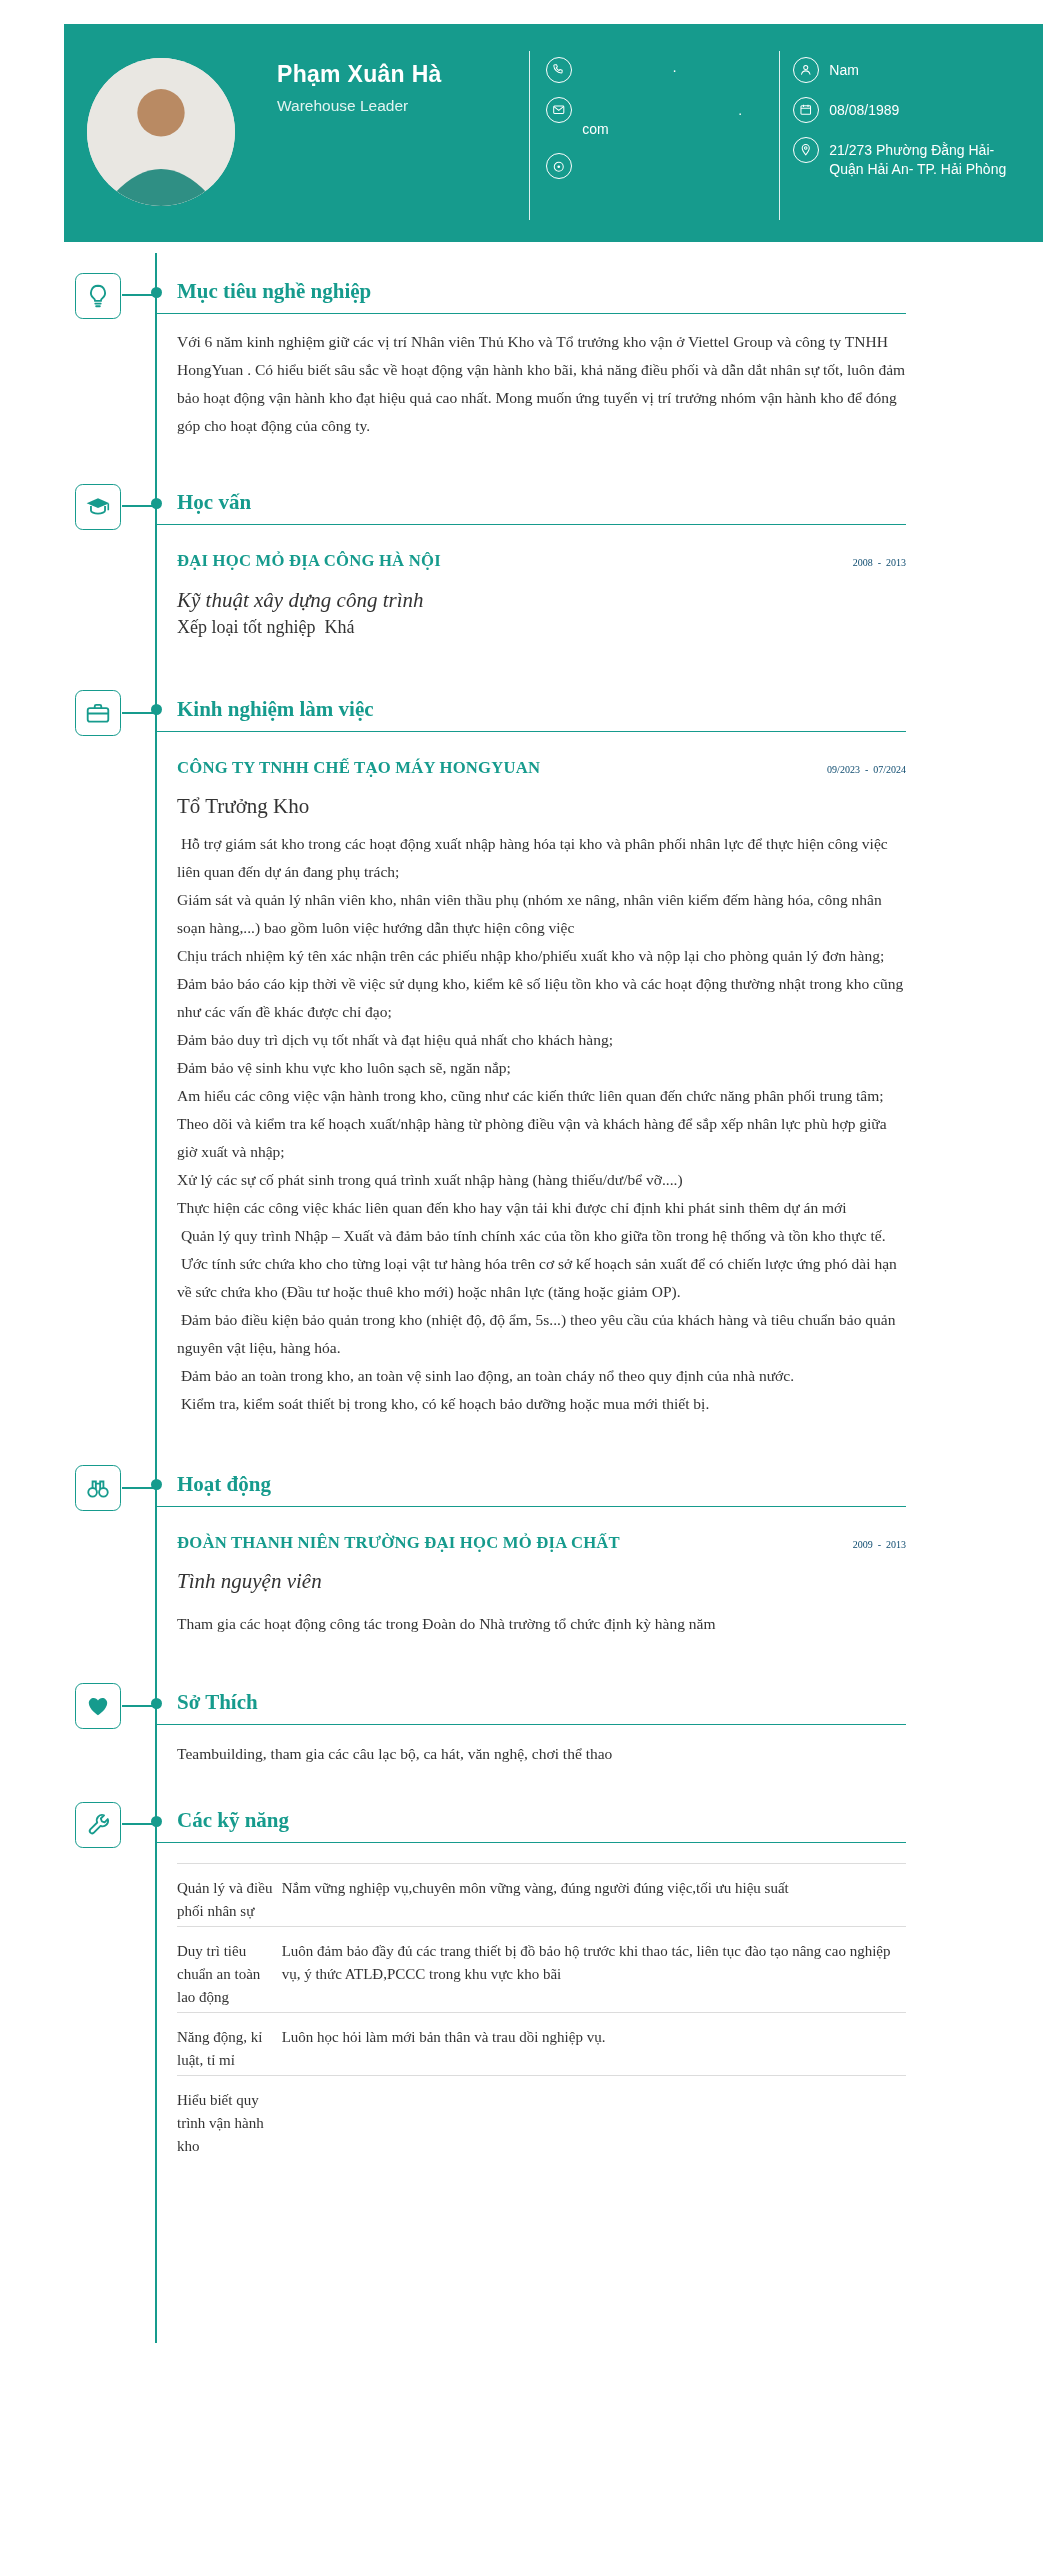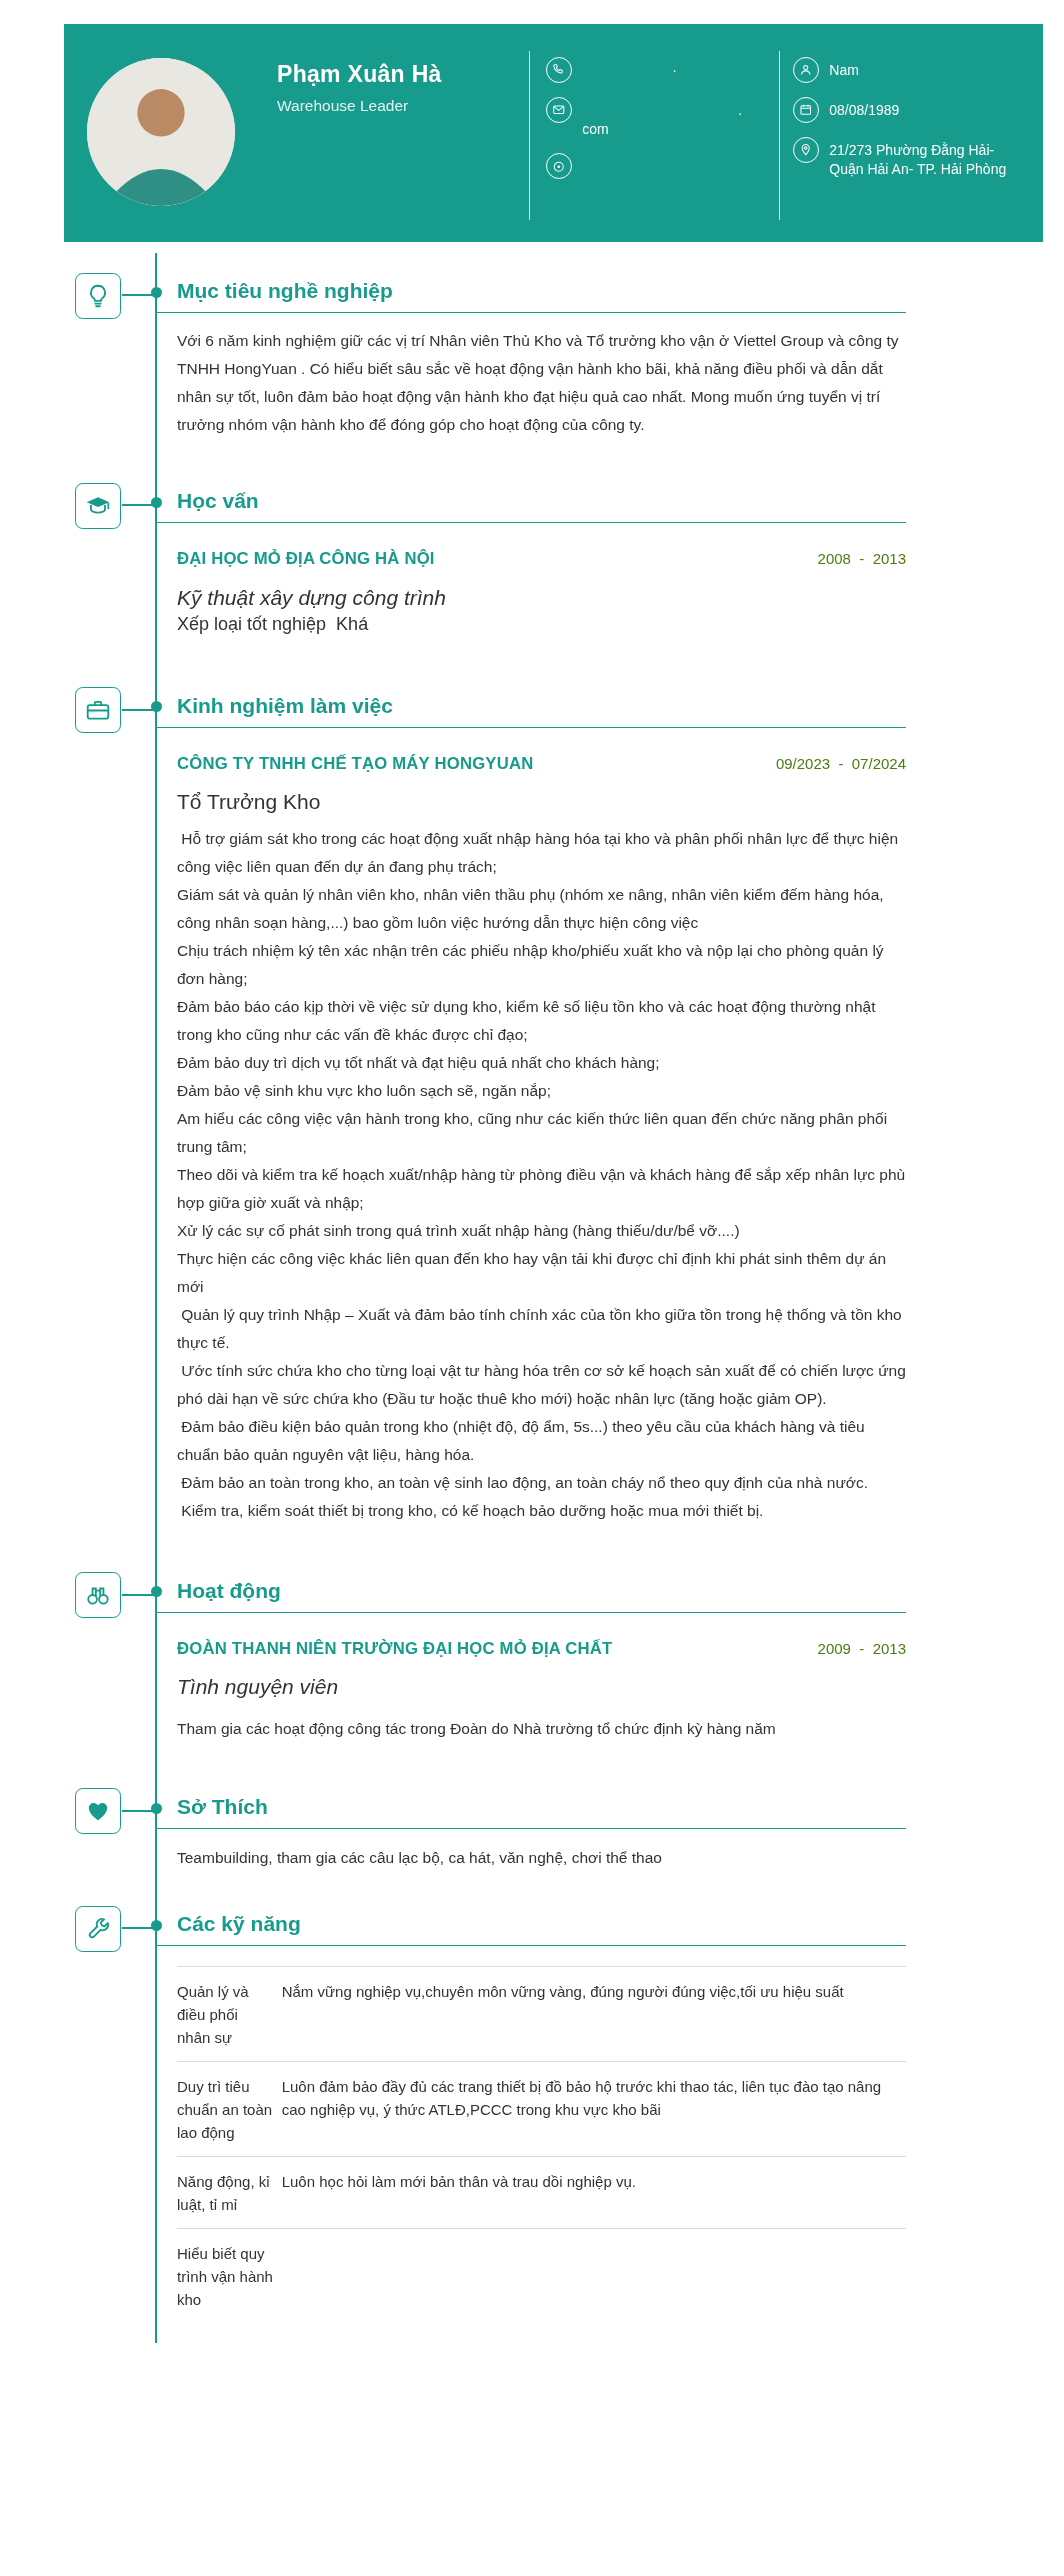--- a/index.html
+++ b/index.html
@@ -31,48 +31,48 @@
     flex:none; width:26px; height:26px; border:1.3px solid #fff; border-radius:50%;
     display:flex; align-items:center; justify-content:center;
   }
   .cicon svg { width:13.5px; height:13.5px; }
   .cval { padding-top:3.9px; min-height:22px; }
   .phoneval { padding-left:90px; }
   .emaildot { display:block; padding-left:156px; }
   
   .timeline { position:absolute; left:155px; top:253px; width:1.9px; height:2090px; background:#169b8d; }
   
-  .content { position:absolute; left:0; top:242px; width:927px; }
+  .content { position:absolute; left:0; top:242px; width:927px;font-family:Liberation Serif, serif; }
   .sec { position:relative; margin:0 21px 0 177px; }
   .iconbox {
     position:absolute; left:-102px; top:-6.4px; width:46px; height:46px;
     border:1.9px solid #169b8d; border-radius:7.7px; background:#fff;
     display:flex; align-items:center; justify-content:center; z-index:2;
   }
   .iconbox svg { width:26px; height:26px; }
   .conn { position:absolute; left:-55px; top:15px; width:33px; height:1.9px; background:#169b8d; }
   .sechead {
     position:relative; font-size:21px; font-weight:bold; color:#169b8d;
     margin-left:-21px; padding-left:21px; padding-bottom:9px;
     border-bottom:1.9px solid #169b8d;
   }
   .hdot { position:absolute; left:-5.2px; top:7.7px; width:11px; height:11px; border-radius:50%; background:#169b8d; }
   .para { margin-top:14px; font-size:15.5px; line-height:28px; white-space:pre-wrap; }
   .rowline { display:flex; justify-content:space-between; align-items:baseline; margin-top:26px; }
   .orgname { color:#169b8d; font-weight:bold; font-size:16.7px; letter-spacing:0.2px; }
-  .period  { color:#4d7c0f; font-size:15px; white-space:pre; }
+  .period  { color:#0c4a6e; font-size:10px; white-space:pre; }
   .roleline { margin-top:16.7px; font-size:21px; }
   .italic { font-style:italic; }
   .noteline { margin-top:4px; font-size:18px; white-space:pre-wrap; }
   .duties { margin-top:10.3px; }
   .duty { font-size:15.5px; line-height:28px; white-space:pre-wrap; }
   .oneliner { margin-top:15.5px; font-size:15.5px; line-height:27px; }
   
   .skilltable { margin-top:19.3px; border-top:1.3px solid #dcdcdc; }
-  .skillrow { display:flex; padding:13px 0 12px 0; }
+  .skillrow { display:flex; padding:13px 0 3px 0; }
   .skillrow:not(:last-child) { border-bottom:1.3px solid #dcdcdc; }
   .sklabel { flex:none; width:97px; font-size:15px; line-height:23px; }
   .skdesc  { flex:1; margin-left:7.7px; font-size:15px; line-height:23px; }
   
   #sec-objective  { margin-top:37px; }
   #sec-education  { margin-top:50px; }
   #sec-experience { margin-top:59px; }
   #sec-activities { margin-top:54px; }
   #sec-hobbies    { margin-top:53px; }
   #sec-skills     { margin-top:41px; }

